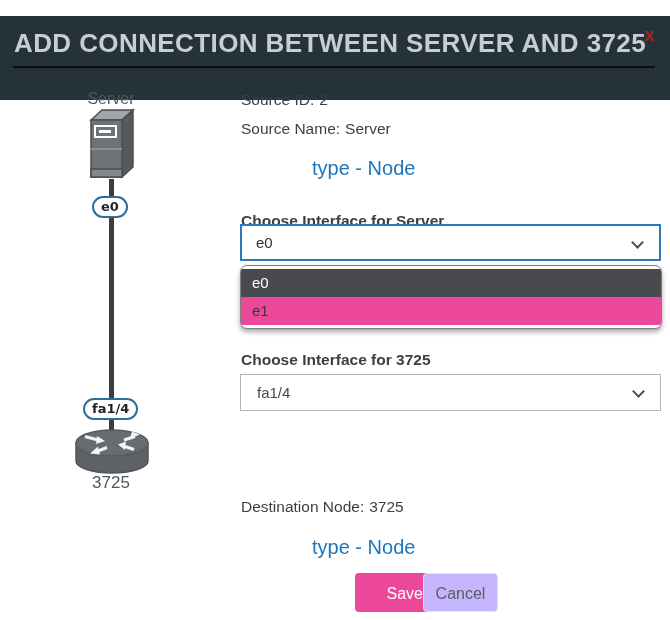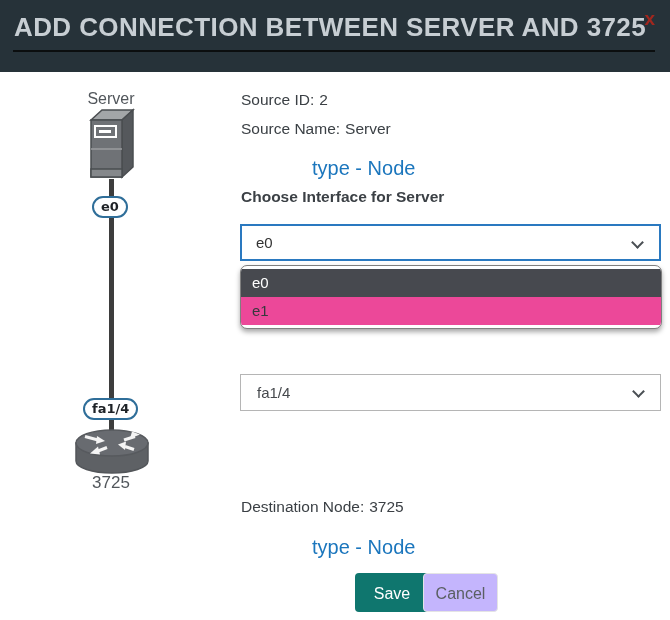--- a/index.html
+++ b/index.html
@@ -2,21 +2,21 @@
 <html><head>
 <meta charset="utf-8">
 <style>
   html,body{margin:0;padding:0;background:#fff;}
   *{box-sizing:border-box;}
   .modal{
     position:relative;width:670px;height:620px;background:#ffffff;
     font-family:"Liberation Sans",sans-serif;overflow:hidden;
   }
   
-  .hdr{position:absolute;left:0;top:0;width:670px;height:72px;background:#263239;}
+  .hdr{position:absolute;left:0;top:16px;width:670px;height:84px;background:#263239;}
   .hdr-title{
     position:absolute;left:14px;top:12px;width:620px;
     font-size:26px;font-weight:bold;letter-spacing:.4px;
     color:#c7ced3;white-space:nowrap;
   }
   .hdr-underline{position:absolute;left:13px;top:50px;width:642px;height:2px;background:#0b0e0f;}
   .hdr-close{
     position:absolute;right:15px;top:9px;
     font-size:19px;font-weight:900;color:#a1271e;cursor:pointer;line-height:20px;
   }
@@ -40,21 +40,21 @@
   .src-id{top:91px;}
   .src-name{top:120px;}
   .dest-id{top:469px;}
   .dest-name{top:498px;}
   .type-link{
     position:absolute;left:312px;font-size:20px;color:#1b76bd;white-space:nowrap;
   }
   .type1{top:157px;}
   .type2{top:536px;}
   .choose-label{position:absolute;left:241px;font-size:15.5px;font-weight:bold;color:#3b4045;}
-  .choose1{top:188px;}
+  .choose1{top:212px;}
   .choose2{top:351px;}
   
   .fake-select{
     position:absolute;left:240px;width:421px;height:37px;background:#fff;
     font-size:15px;color:#333;cursor:pointer;
   }
   .sel1{top:224px;border:2px solid #2a79c0;}
   .sel2{top:374px;border:1px solid #b5b5b5;color:#46494d;}
   .sel-text{position:absolute;left:14px;top:8px;}
   .sel2 .sel-text{left:16px;top:9px;}
@@ -70,21 +70,21 @@
     box-shadow:0 3px 5px rgba(0,0,0,.35);padding-top:3px;overflow:hidden;
   }
   .opt{height:28px;line-height:28px;padding-left:11px;font-size:15px;cursor:pointer;}
   .opt-hi{background:#47494f;color:#ffffff;}
   .opt-no{background:#ec4899;color:#36393d;}
   
   .btn{
     position:absolute;top:573px;height:39px;border-radius:4px;font-size:16px;
     font-family:"Liberation Sans",sans-serif;cursor:pointer;text-align:center;
   }
-  .btn-save{left:355px;width:74px;background:#0f766e;color:#fff;border:none;line-height:39px;}
+  .btn-save{left:355px;width:74px;background:#ec4899;color:#fff;border:none;line-height:39px;text-align:right;}
   .btn-cancel{left:423px;width:75px;background:#c4b5fd;color:#5a5f63;border:1px solid #e4e4e4;line-height:37px;}
 </style>
 </head>
 <body>
 
 <div class="modal">
 
   <div class="hdr">
     <div class="hdr-title">ADD CONNECTION BETWEEN SERVER AND 3725</div>
     <div class="hdr-underline"></div>
@@ -140,20 +140,21 @@
   <div class="fake-select sel1">
     <span class="sel-text">e0</span>
     <span class="chev"></span>
   </div>
 
   <div class="opt-list">
     <div class="opt opt-hi">e0</div>
     <div class="opt opt-no">e1</div>
   </div>
 
+  <div class="choose-label choose2">Choose Interface for 3725</div>
 
   <div class="fake-select sel2">
     <span class="sel-text">fa1/4</span>
     <span class="chev"></span>
   </div>
 
   <div class="info-line dest-name">
     <span class="lbl">Destination Node:</span><span>3725</span>
   </div>
   <div class="type-link type2">type - Node</div>

